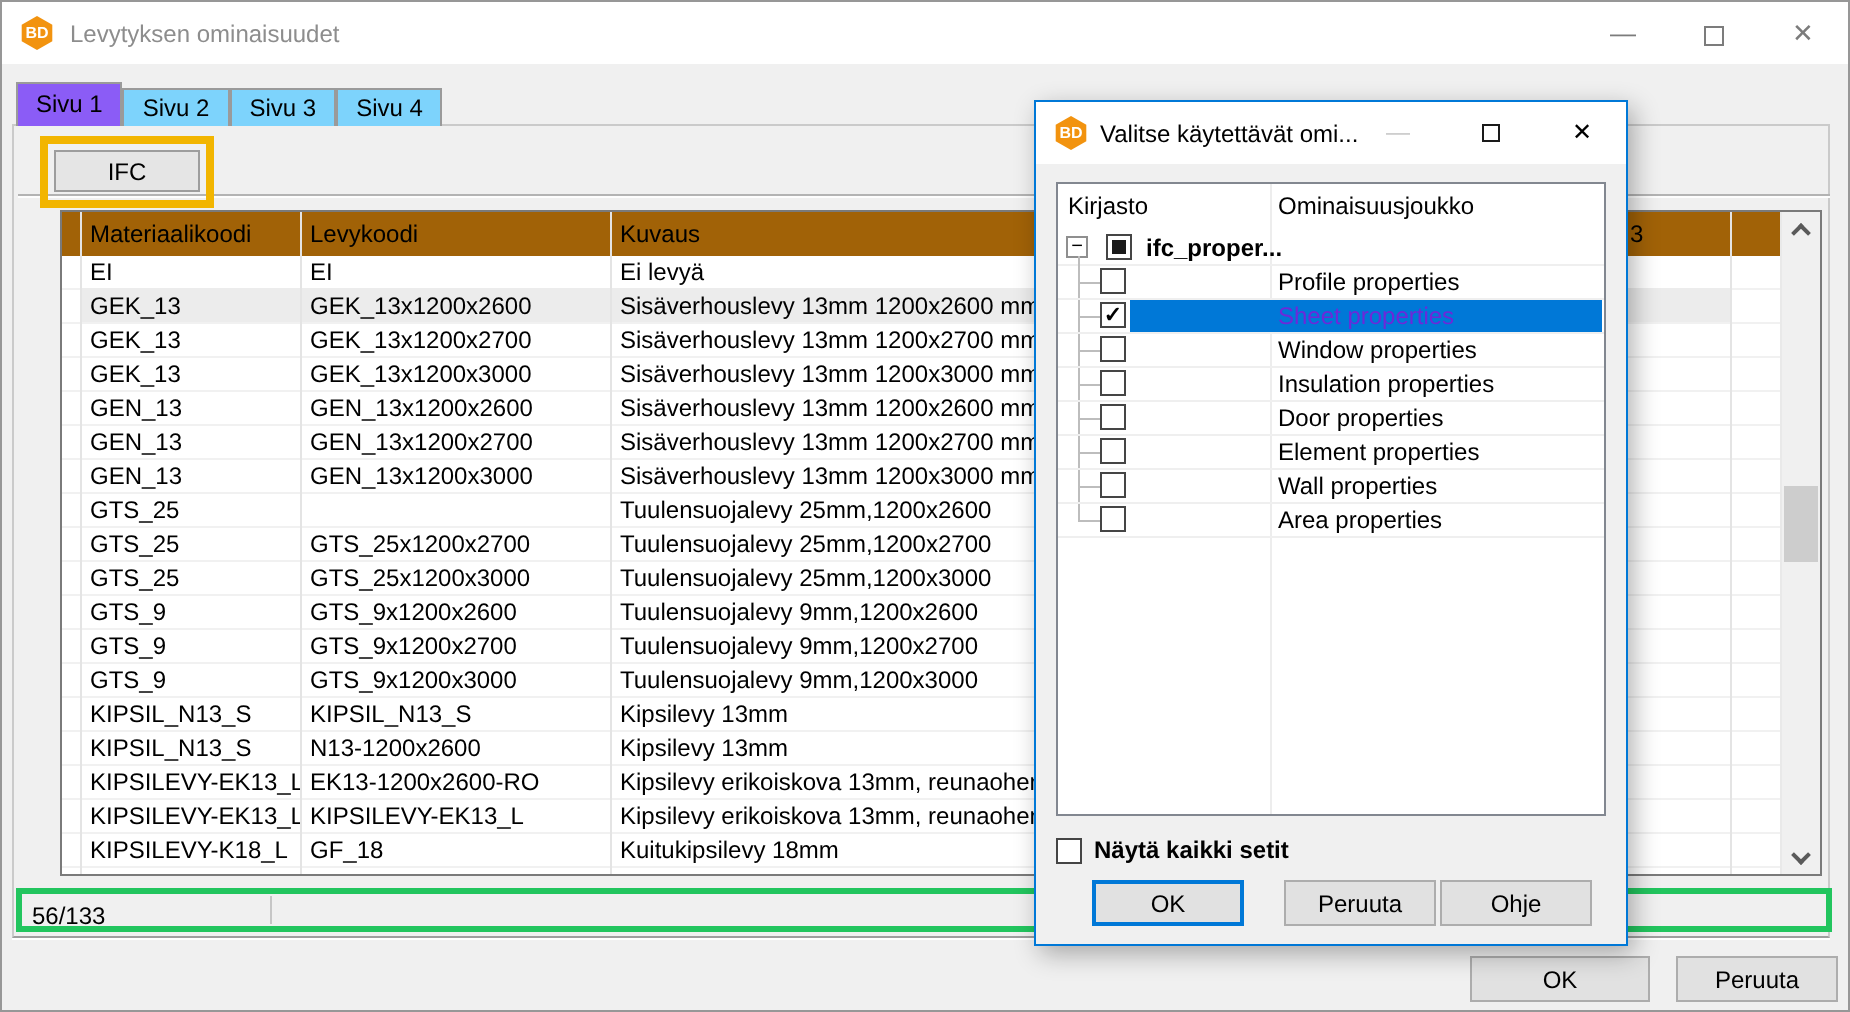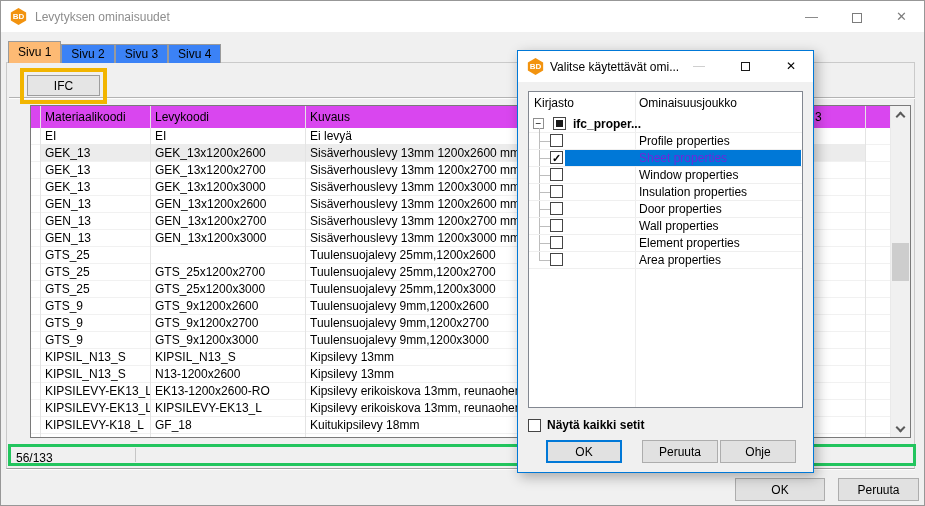--- a/index.html
+++ b/index.html
@@ -16,36 +16,36 @@
     background:#f2930f; color:#fff; font-size:8px; font-weight:bold;
     text-align:center; line-height:17px;
   }
   .main-title { position:absolute; left:34px; top:9px; color:#8d8d8d; }
   .winctl { position:absolute; top:0; width:45px; height:31px; text-align:center;
             line-height:31px; color:#7c7c7c; font-size:13px; cursor:default; }
   .winctl .maxbox { display:inline-block; width:10px; height:10px; border:1px solid #7c7c7c; vertical-align:middle; }
   
   .tabs { position:absolute; left:7px; top:40px; height:22px; display:flex; z-index:3; }
   .tab { height:19px; margin-top:3px; padding:0 9px; line-height:18px;
-         background:#3b82f6; border:1px solid #9a9a9a; border-bottom:none; }
-  .tab.active { height:22px; margin-top:0; line-height:21px; background:#fdba74; z-index:2; }
+         background:#7dd3fc; border:1px solid #9a9a9a; border-bottom:none; }
+  .tab.active { height:22px; margin-top:0; line-height:21px; background:#8b5cf6; z-index:2; }
   .tabpage { position:absolute; left:5px; top:61px; width:909px; height:407px;
              background:#f0f0f0; border:1px solid #cacaca; border-bottom:1px solid #9e9e9e;
              box-shadow:0 1px 0 #ffffff; z-index:1; }
   .etline { position:absolute; left:8px; top:96px; width:906px; height:2px;
             border-top:1px solid #b3b3b3; border-bottom:1px solid #fdfdfd; z-index:2; }
   
   .ifc-box { position:absolute; left:19px; top:67px; width:87px; height:36px;
              border:4px solid #f2b500; z-index:4; }
   .ifc-btn { position:absolute; left:3px; top:3px; width:73px; height:21px;
              background:#e5e5e5; border:1px solid #9d9d9d; font:12px "Liberation Sans",sans-serif; }
   
   .grid { position:absolute; left:29px; top:104px; width:881px; height:333px;
           background:#fff; border:1px solid #7a7a7a; z-index:2; }
-  .ghead { position:absolute; left:0; top:0; right:20px; height:22px; background:#d946ef; }
+  .ghead { position:absolute; left:0; top:0; right:20px; height:22px; background:#a16207; }
   .ghead .hc { position:absolute; top:0; height:22px; line-height:22px; padding-left:5px;
                white-space:nowrap; overflow:hidden; }
   .gbody { position:absolute; left:0; top:22px; right:20px; bottom:0; overflow:hidden; }
   .trow { position:relative; height:17px; border-bottom:1px solid #f1f1f1; }
   .trow.sel::before { content:''; position:absolute; left:9px; width:826px; top:-1px; bottom:0; background:#ececec; }
   .tcell { position:absolute; top:0; height:16px; line-height:16px; padding-left:5px;
            white-space:nowrap; overflow:hidden; z-index:1; }
   .c0 { left:9px;   width:110px; }
   .c1 { left:119px; width:155px; }
   .c2 { left:274px; width:505px; }
@@ -296,26 +296,26 @@
             <span class="mlabel">Insulation properties</span>
           </div>
           <div class="mrow">
             <span class="stub"></span>
             <span class="cb"></span>
             <span class="mlabel">Door properties</span>
           </div>
           <div class="mrow">
             <span class="stub"></span>
             <span class="cb"></span>
+            <span class="mlabel">Element properties</span>
+          </div>
+          <div class="mrow">
+            <span class="stub"></span>
+            <span class="cb"></span>
             <span class="mlabel">Wall properties</span>
-          </div>
-          <div class="mrow">
-            <span class="stub"></span>
-            <span class="cb"></span>
-            <span class="mlabel">Element properties</span>
           </div>
           <div class="mrow">
             <span class="stub"></span>
             <span class="cb"></span>
             <span class="mlabel">Area properties</span>
           </div>
         </div>
     </div>
 
     <span class="mshow-cb"></span>

